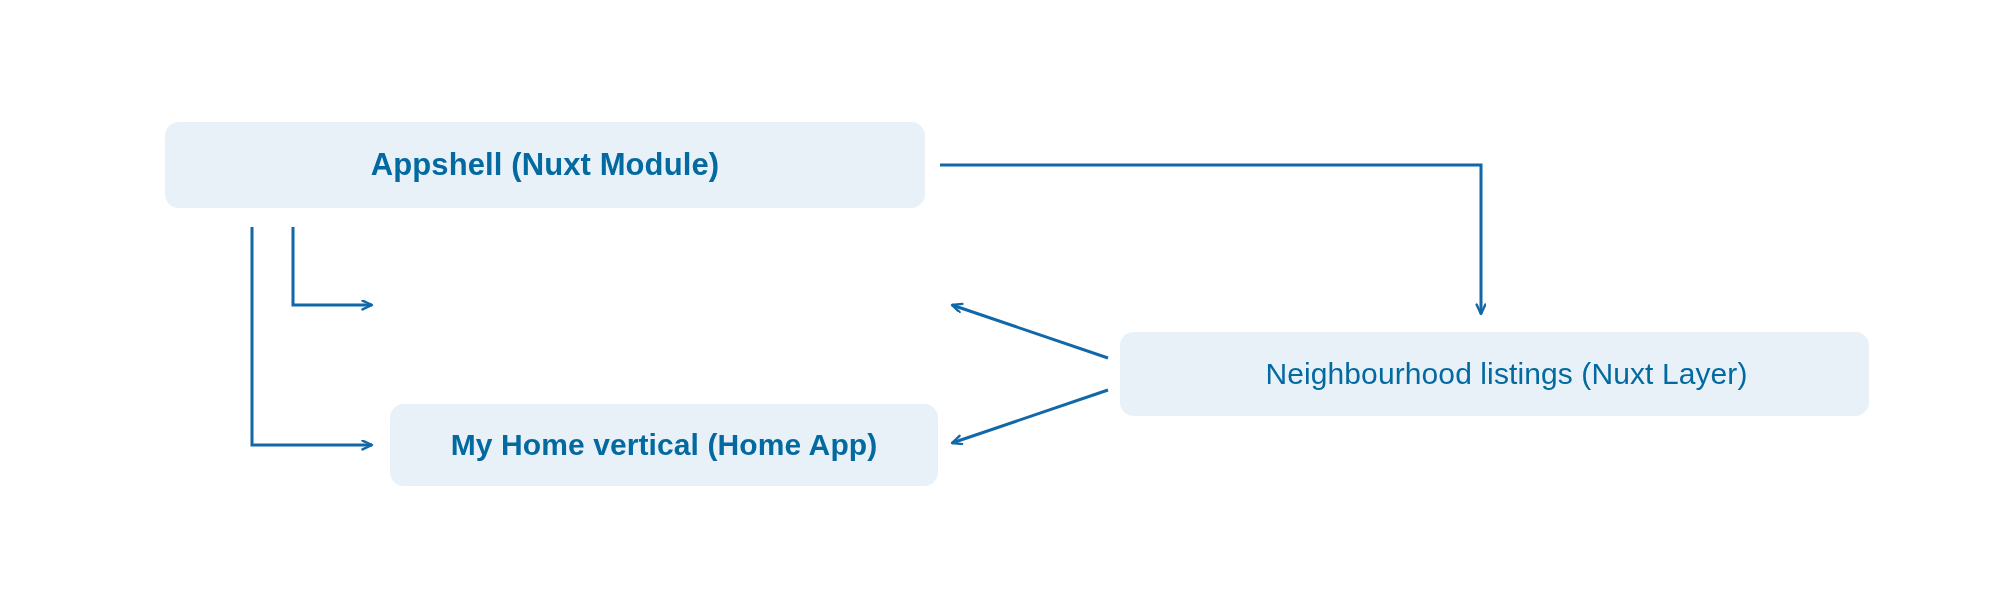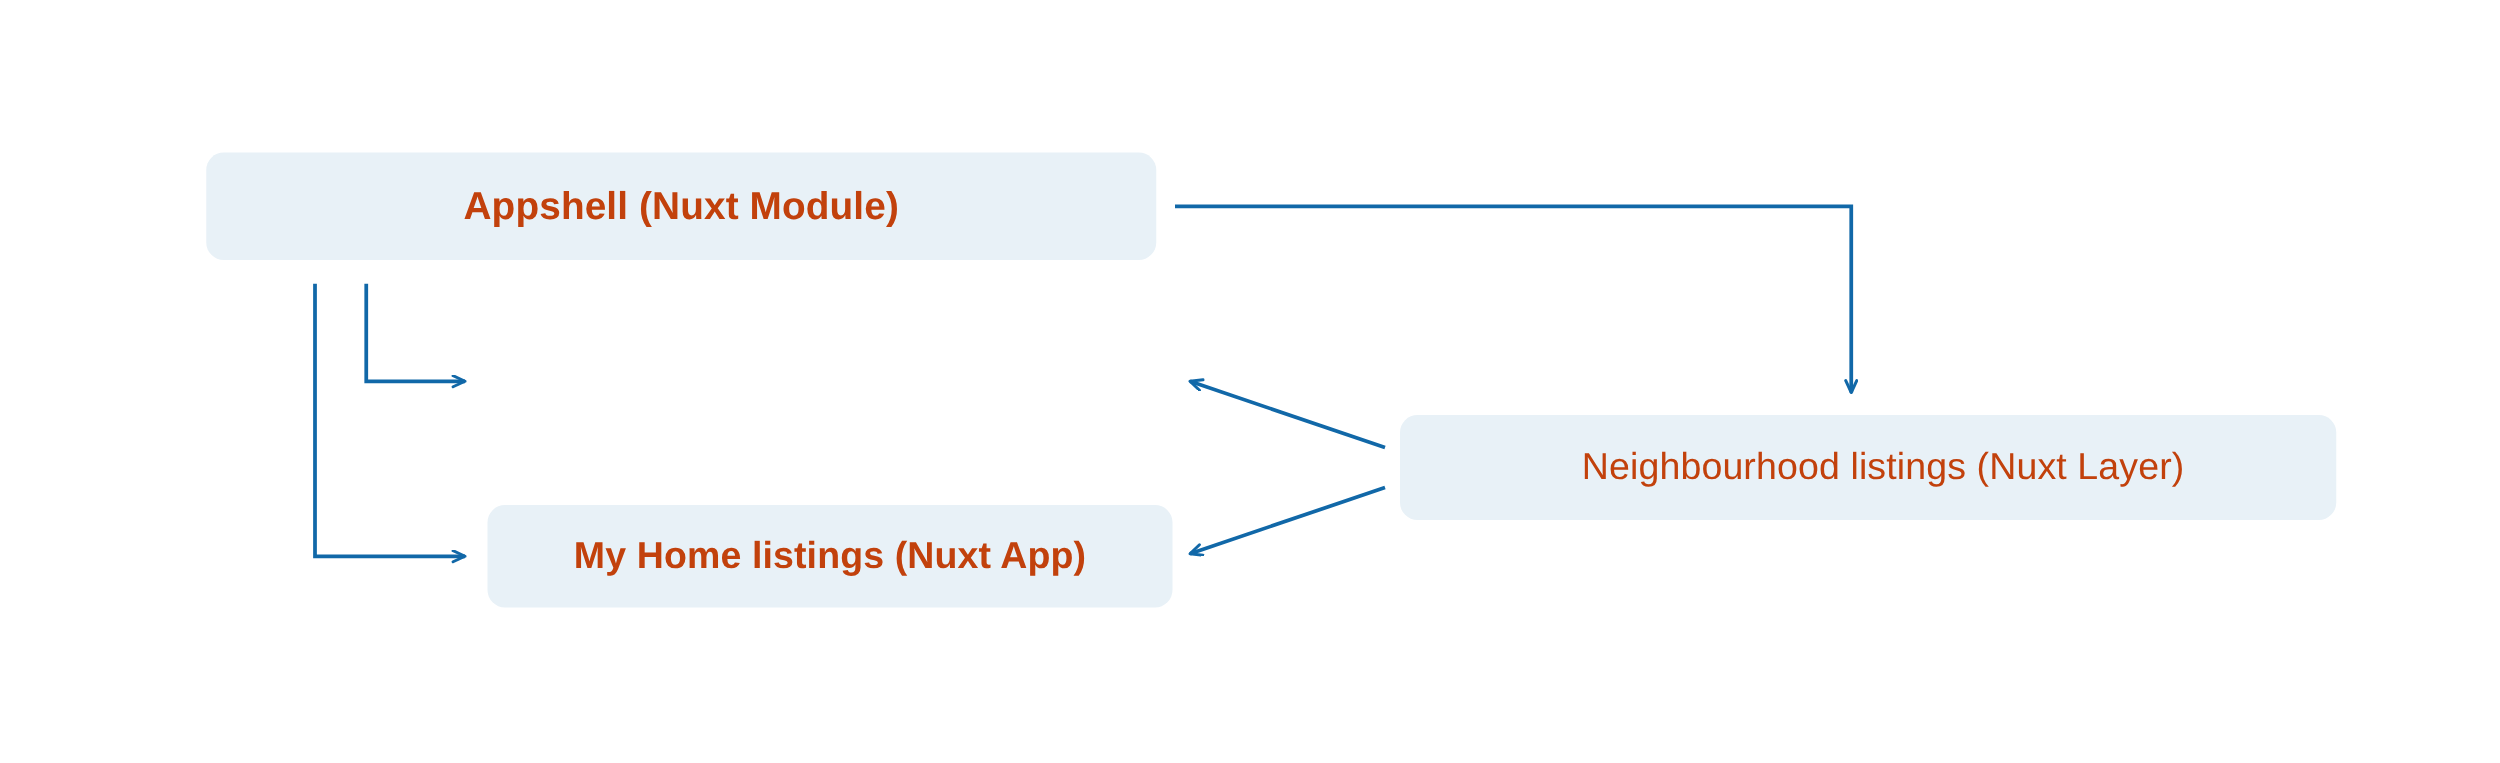--- a/index.html
+++ b/index.html
@@ -30,21 +30,21 @@
   }
   .node {
     position: absolute;
     box-sizing: border-box;
     background: #e8f1f7;
     border-radius: 14px;
     display: flex;
     align-items: center;
     justify-content: center;
     text-align: center;
-    color: #c2410c;
+    color: #0369a1;
     font-weight: bold;
     letter-spacing: 0.1px;
   }
   .node-label {
     display: block;
     padding: 0 18px;
     line-height: 1.2;
   }
   #node-appshell {
     left: 165px;
@@ -99,20 +99,20 @@
 
     <line x1="1108" y1="390" x2="952" y2="443" stroke="#1168a8" stroke-width="3" stroke-linecap="butt" marker-end="url(#arrow-open)"></line>
   </svg>
 
   <div class="node" id="node-appshell">
     <span class="node-label">Appshell (Nuxt Module)</span>
   </div>
 
 
   <div class="node" id="node-myhome">
-    <span class="node-label">My Home listings (Nuxt App)</span>
+    <span class="node-label">My Home vertical (Home App)</span>
   </div>
 
   <div class="node" id="node-neighbourhood">
     <span class="node-label">Neighbourhood listings (Nuxt Layer)</span>
   </div>
 
 </div>
 
 </body></html>

